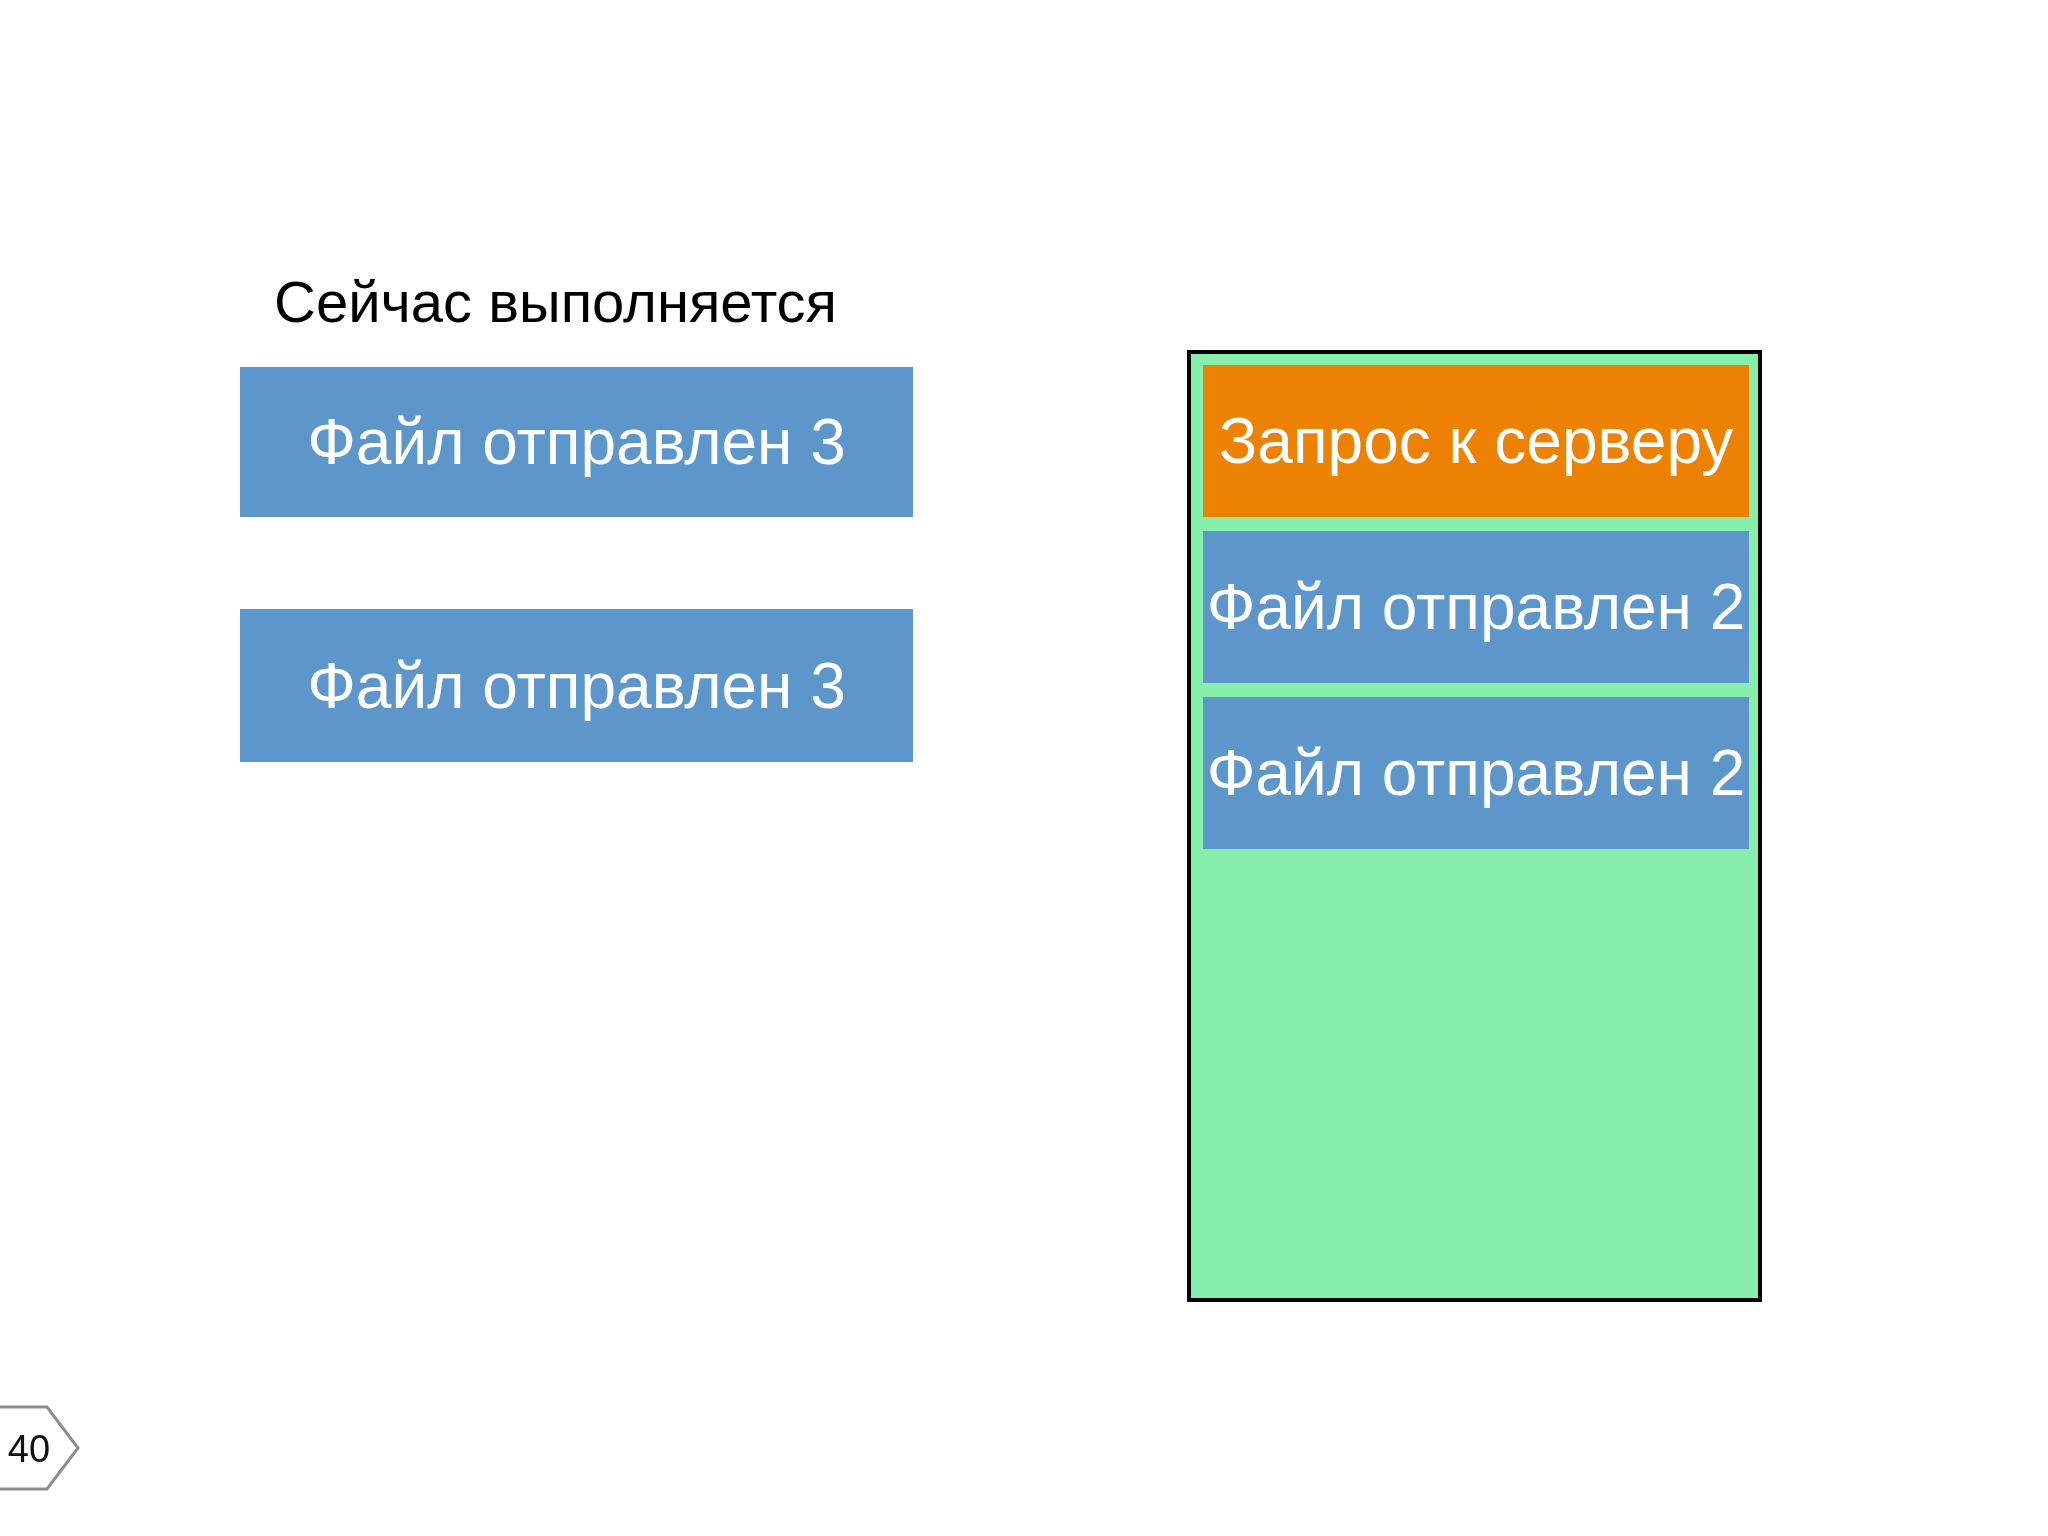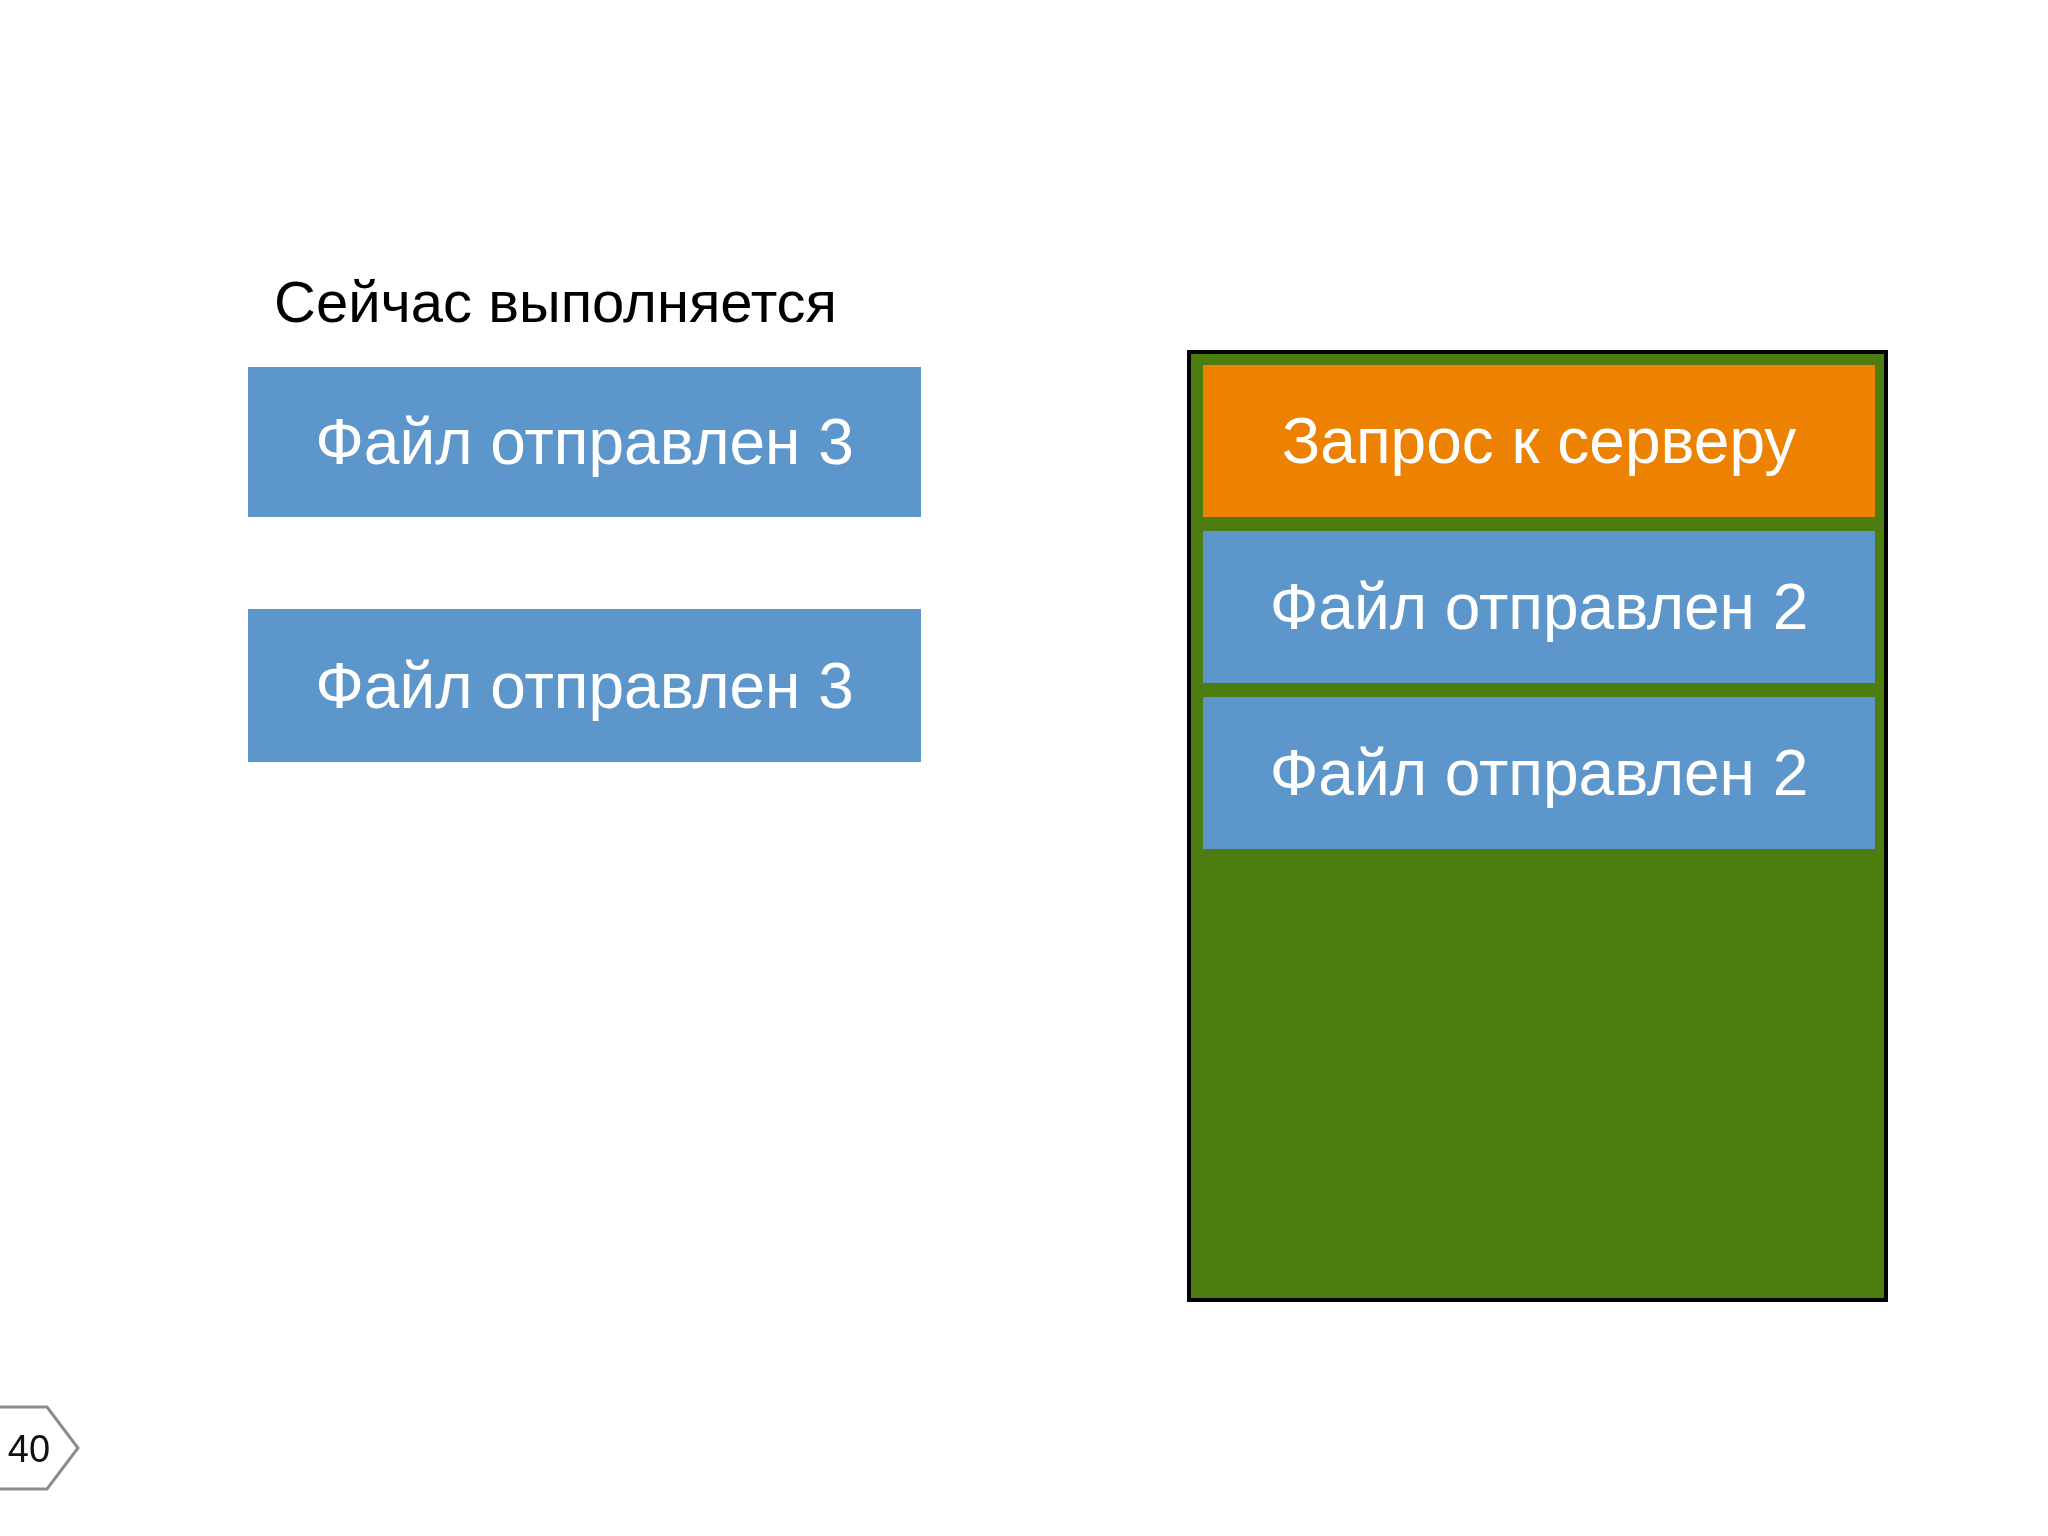--- a/index.html
+++ b/index.html
@@ -36,21 +36,21 @@
     align-items: center;
     justify-content: center;
     font-size: 58px;
     color: var(--ink);
     white-space: nowrap;
   }
   .col-header.left  { left: 219px;  top: 266px; width: 673px; }
   .col-header.right { left: 1187px; top: 266px; width: 701px; }
   .task-box {
     position: absolute;
-    left: 248px;
+    left: 240px;
     width: 673px;
     display: flex;
     align-items: center;
     justify-content: center;
     color: #ffffff;
     font-size: 64px;
     white-space: nowrap;
   }
   .task-box.box1 { top: 367px; height: 150px; }
   .task-box.box2 { top: 609px; height: 153px; }
@@ -65,25 +65,25 @@
     display: flex;
     align-items: center;
     justify-content: center;
     font-size: 56px;
     color: var(--ink);
   }
   .event-list {
     position: absolute;
     left: 1187px;
     top: 350px;
-    width: 701px;
+    width: 575px;
     height: 952px;
     box-sizing: border-box;
     border: 4px solid #000000;
-    background: #4d7c0f;
+    background: #86efac;
     padding: 11px 9px 0 12px;
   }
   .event-box {
     width: 100%;
     height: 152px;
     margin-bottom: 14px;
     display: flex;
     align-items: center;
     justify-content: center;
     color: #ffffff;

